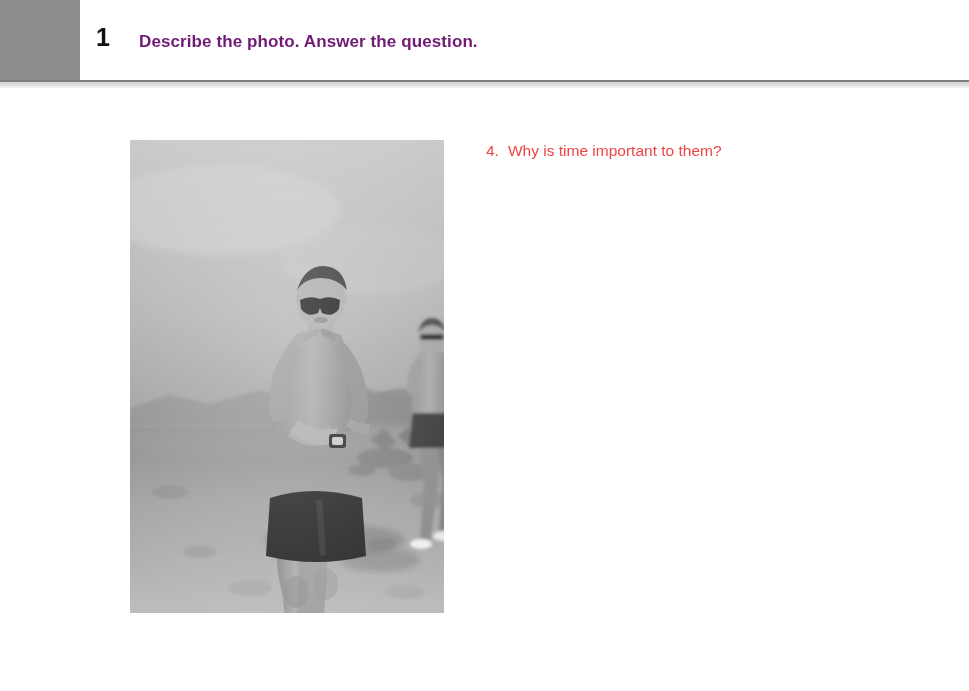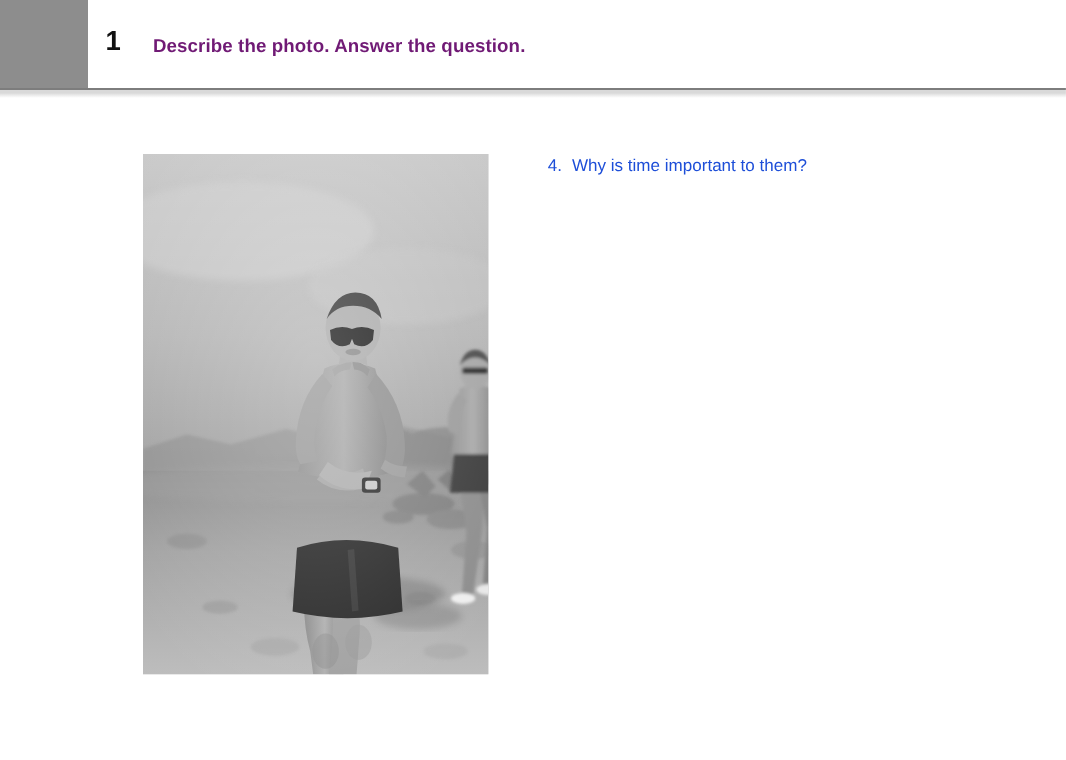--- a/index.html
+++ b/index.html
@@ -76,24 +76,24 @@
     width: 314px;
     height: 473px;
     overflow: hidden;
     background: #b9b9b9;
   }
   .photo-svg { display: block; }
 
   
   .question {
     position: absolute;
-    left: 498px;
+    left: 486px;
     top: 141px;
     font-size: 15.5px;
-    color: #1d4ed8;
+    color: #ef4444;
     line-height: 1.3;
     white-space: nowrap;
   }
   .q-num { display: inline-block; }
   .q-text { display: inline-block; margin-left: 9px; }
 </style>
 </head>
 <body>
 
 <div class="header">

